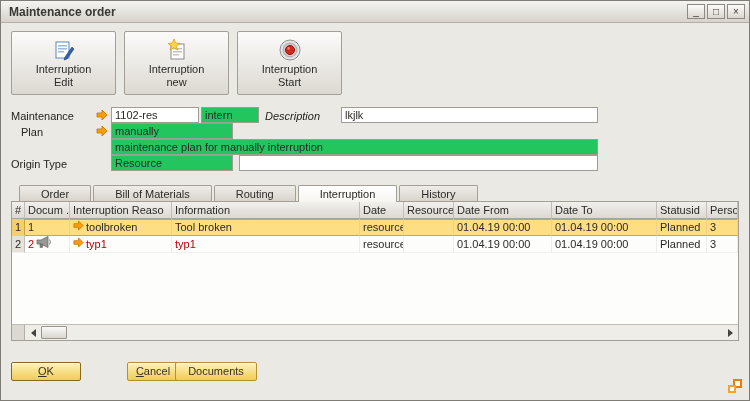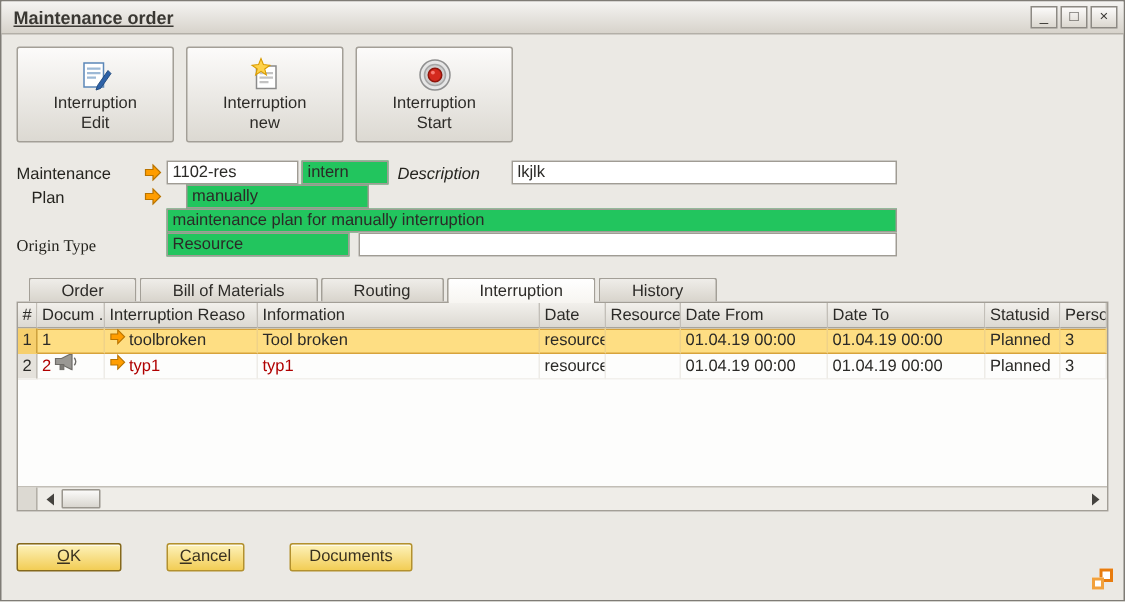--- a/index.html
+++ b/index.html
@@ -7,21 +7,21 @@
   body { font-family:"Liberation Sans", sans-serif; font-size:11px; color:#2b2a27; }
 
   .dialog { position:relative; width:750px; height:401px; background:#ebe9e4;
             border:1px solid #7f7c76; }
 
   
   .titlebar { position:absolute; top:0; left:0; right:0; height:22px;
               background:linear-gradient(#f5f4f2,#d7d3cb);
               border-bottom:1px solid #b3afa7; display:flex; align-items:center;
               padding:0 4px 0 8px; }
-  .title { flex:1; font-weight:bold; font-size:12px; color:#3a3833;text-decoration:underline; }
+  .title { flex:1; font-weight:bold; font-size:12px; color:#3a3833; }
   .winbtn { width:18px; height:15px; margin-left:2px; border:1px solid #8d8a84;
             background:linear-gradient(#fcfbfa,#dbd7cf); display:flex;
             align-items:center; justify-content:center; font-size:10px;
             line-height:10px; color:#3c3a36; cursor:default; }
 
   
   .toolbar { position:absolute; top:30px; left:10px; display:flex; gap:8px; }
   .tbtn { width:105px; height:64px; border:1px solid #a39f97; border-radius:2px;
           background:linear-gradient(#fcfbfa,#dcd9d2); display:flex;
           flex-direction:column; align-items:center; padding-top:5px; }
@@ -162,24 +162,24 @@
   <div class="field ro" style="left:200px; top:106px; width:58px;">intern</div>
   <div class="flabel" style="left:264px; top:109px;font-style:italic;">Description</div>
   <div class="field" style="left:340px; top:106px; width:257px;">lkjlk</div>
 
   <div class="flabel" style="left:20px; top:125px;">Plan</div>
   <span class="arrow" style="left:95px; top:124px;">
     <svg width="12" height="12" viewBox="0 0 12 12">
       <polygon points="1,4 6,4 6,1 11,6 6,11 6,8 1,8" fill="#ff9d00" stroke="#b97400" stroke-width="0.8"></polygon>
     </svg>
   </span>
-  <div class="field ro" style="left:123px; top:122px; width:122px;">manually</div>
+  <div class="field ro" style="left:110px; top:122px; width:122px;">manually</div>
   <div class="field ro" style="left:110px; top:138px; width:487px;">maintenance plan for manually interruption</div>
 
-  <div class="flabel" style="left:10px; top:157px;font-family:Liberation Serif, serif;">Origin Type</div>
+  <div class="flabel" style="left:10px; top:157px;">Origin Type</div>
   <div class="field ro" style="left:110px; top:154px; width:122px;">Resource</div>
   <div class="field" style="left:238px; top:154px; width:359px;"></div>
 
   <div class="tabs">
     <div class="tab">Order</div>
     <div class="tab">Bill of Materials</div>
     <div class="tab">Routing</div>
     <div class="tab active">Interruption</div>
     <div class="tab">History</div>
   </div>
@@ -256,24 +256,24 @@
       <div class="strack"></div>
       <div class="sarrow">
         <span class="tri-r"></span>
       </div>
     </div>
   </div>
 
   <div class="btn default" style="left:10px; top:361px; width:70px;">
     <span class="ul">O</span><span>K</span>
   </div>
-  <div class="btn" style="left:110px; top:361px; width:52px;">
+  <div class="btn" style="left:126px; top:361px; width:52px;">
     <span class="ul">C</span><span>ancel</span>
   </div>
-  <div class="btn" style="left:192px; top:361px; width:82px;">
+  <div class="btn" style="left:174px; top:361px; width:82px;">
     <span>Documents</span>
   </div>
 
   <div class="grip">
     <div class="g1"></div>
     <div class="g2"></div>
   </div>
 
 </div>
 

